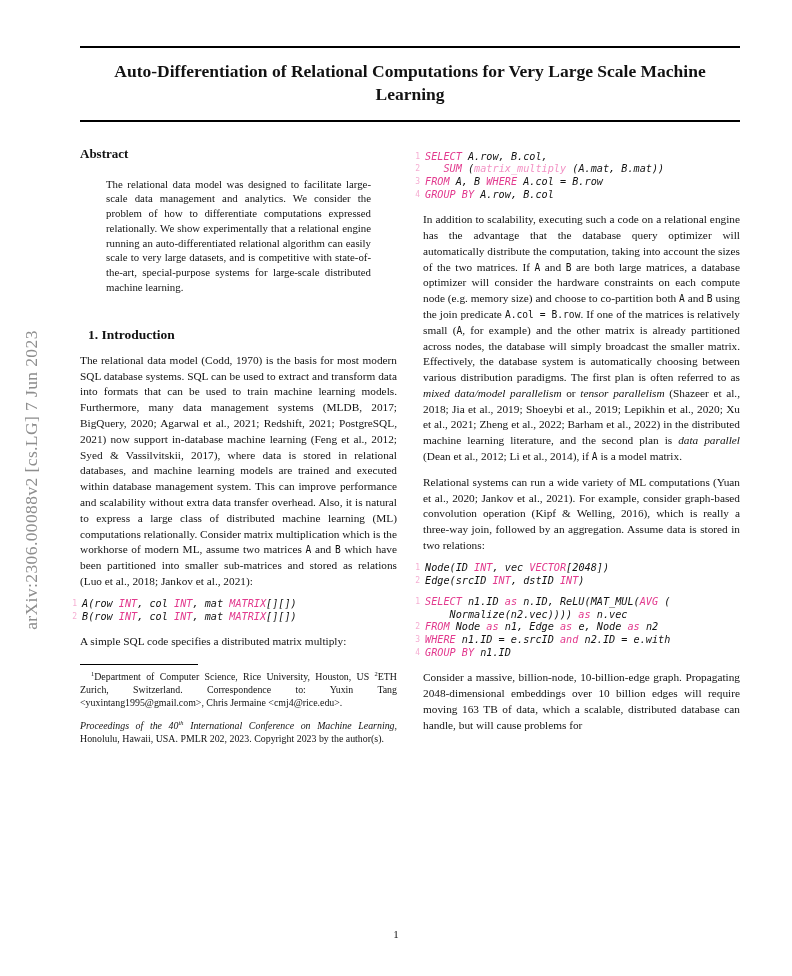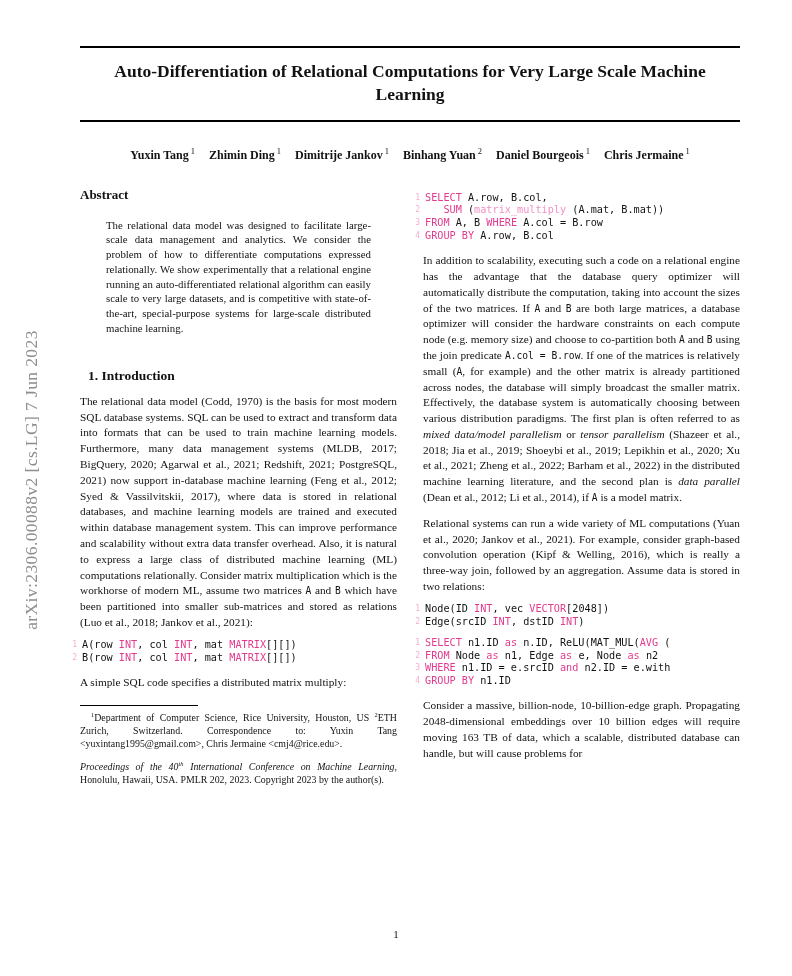--- a/index.html
+++ b/index.html
@@ -38,21 +38,21 @@
   .seg-tt { font-family:"DejaVu Sans Mono", monospace; font-size:.85em; }
   .seg-i { font-style:italic; }
   .seg-sup { vertical-align:super; font-size:.65em; line-height:0; }
   .code {
     font-family:"DejaVu Sans Mono", monospace; font-size:10.2px;
     line-height:12.9px; margin:8px 0 0 -11px;
   }
   .code-line { display:flex; }
   .ln { flex:none; width:8px; text-align:right; margin-right:5px;
         color:var(--ln,#f5aed2); font-size:8px; line-height:12.9px; }
-  .code-text { white-space:pre; }
+  .code-text { white-space:pre;font-style:italic; }
   .tok-k { color:var(--kw,#e23a8e); }
   .tok-f { color:var(--fn,#f291c4);margin-top:40px; }
   .fn-rule { width:118px; border-top:1.4px solid #000; margin-top:15px; }
   .footnote {
     font-size:9.9px; line-height:13px; text-align:justify;
     margin:5px 0 0; text-indent:11px;
   }
   .proceedings { margin-top:10px; text-indent:0; }
   .page-number { position:absolute; left:0; right:0; top:928px; text-align:center; font-size:11px; }
 </style>
@@ -61,21 +61,20 @@
 
 <div class="page" style="--kw: #e23a8e; --fn: #f291c4; --ln: #f5aed2; --banner: #8e8e8e;">
 
   <div class="banner">arXiv:2306.00088v2  [cs.LG]  7 Jun 2023</div>
 
   <div class="content">
     <div class="rule top"></div>
     <h1 class="title">Auto-Differentiation of Relational Computations for Very Large Scale Machine Learning</h1>
     <div class="rule"></div>
 
-    <div class="authors"><span class="author">Yuxin Tang<sup>1</sup></span><span class="author">Zhimin Ding<sup>1</sup></span><span class="author">Dimitrije Jankov<sup>1</sup></span><span class="author">Binhang Yuan<sup>2</sup></span><span class="author">Daniel Bourgeois<sup>1</sup></span><span class="author">Chris Jermaine<sup>1</sup></span></div>
 
     <div class="columns">
 
       <div class="col">
         <h2 class="abstract-h">Abstract</h2>
         <p class="abstract-body">The relational data model was designed to facilitate large-scale data management and analytics. We consider the problem of how to differentiate computations expressed relationally. We show experimentally that a relational engine running an auto-differentiated relational algorithm can easily scale to very large datasets, and is competitive with state-of-the-art, special-purpose systems for large-scale distributed machine learning.</p>
 
         <h2 class="section-h">1. Introduction</h2>
         <p class="body"><span>The relational data model (Codd, 1970) is the basis for most modern SQL database systems. SQL can be used to extract and transform data into formats that can be used to train machine learning models. Furthermore, many data management systems (MLDB, 2017; BigQuery, 2020; Agarwal et al., 2021; Redshift, 2021; PostgreSQL, 2021) now support in-database machine learning (Feng et al., 2012; Syed &amp; Vassilvitskii, 2017), where data is stored in relational databases, and machine learning models are trained and executed within database management system. This can improve performance and scalability without extra data transfer overhead. Also, it is natural to express a large class of distributed machine learning (ML) computations relationally. Consider matrix multiplication which is the workhorse of modern ML, assume two matrices </span><span class="seg-tt">A</span><span> and </span><span class="seg-tt">B</span><span> which have been partitioned into smaller sub-matrices and stored as relations (Luo et al., 2018; Jankov et al., 2021):</span></p>
 
@@ -131,20 +130,24 @@
             </div>
           </div>
 
 
         <div class="code">
             <div class="code-line">
               <span class="ln">1</span>
               <span class="code-text"><span class="tok-k">SELECT</span><span> n1.ID </span><span class="tok-k">as</span><span> n.ID, ReLU(MAT_MUL(</span><span class="tok-k">AVG</span><span> (</span></span>
             </div>
             <div class="code-line">
+              <span class="ln"></span>
+              <span class="code-text"><span>    Normalize(n2.vec)))) </span><span class="tok-k">as</span><span> n.vec</span></span>
+            </div>
+            <div class="code-line">
               <span class="ln">2</span>
               <span class="code-text"><span class="tok-k">FROM</span><span> Node </span><span class="tok-k">as</span><span> n1, Edge </span><span class="tok-k">as</span><span> e, Node </span><span class="tok-k">as</span><span> n2</span></span>
             </div>
             <div class="code-line">
               <span class="ln">3</span>
               <span class="code-text"><span class="tok-k">WHERE</span><span> n1.ID = e.srcID </span><span class="tok-k">and</span><span> n2.ID = e.with</span></span>
             </div>
             <div class="code-line">
               <span class="ln">4</span>
               <span class="code-text"><span class="tok-k">GROUP BY</span><span> n1.ID</span></span>

